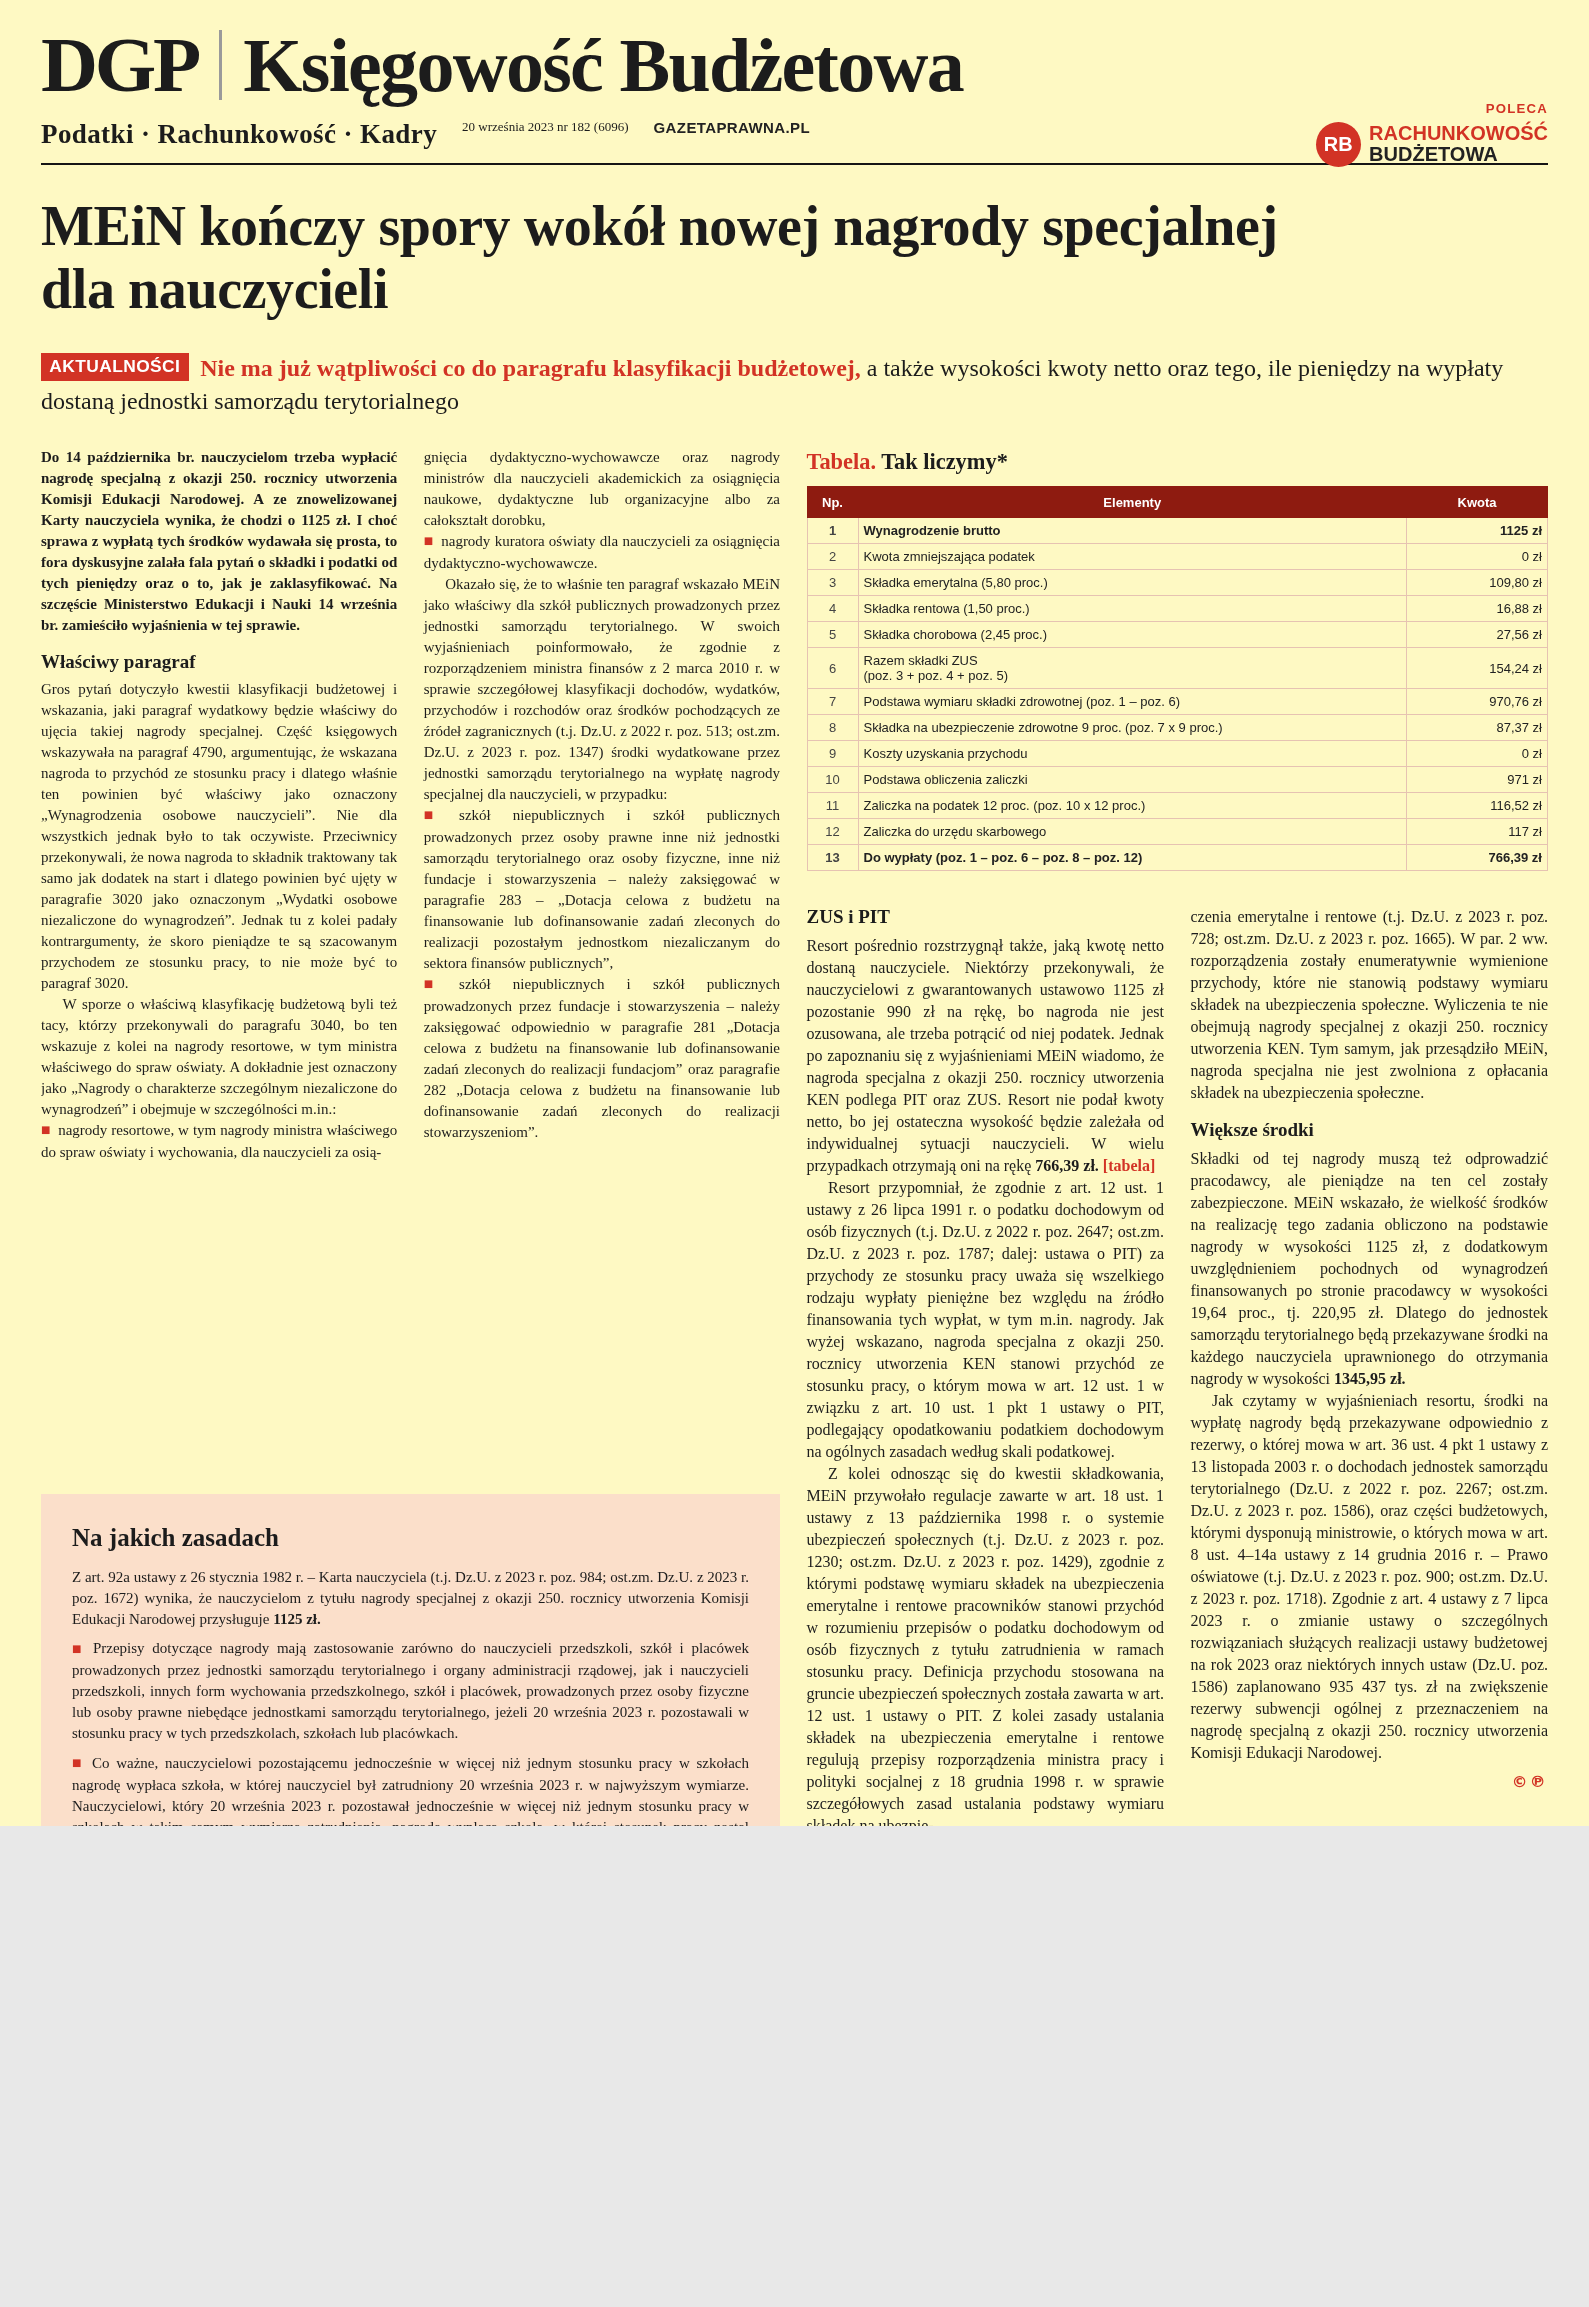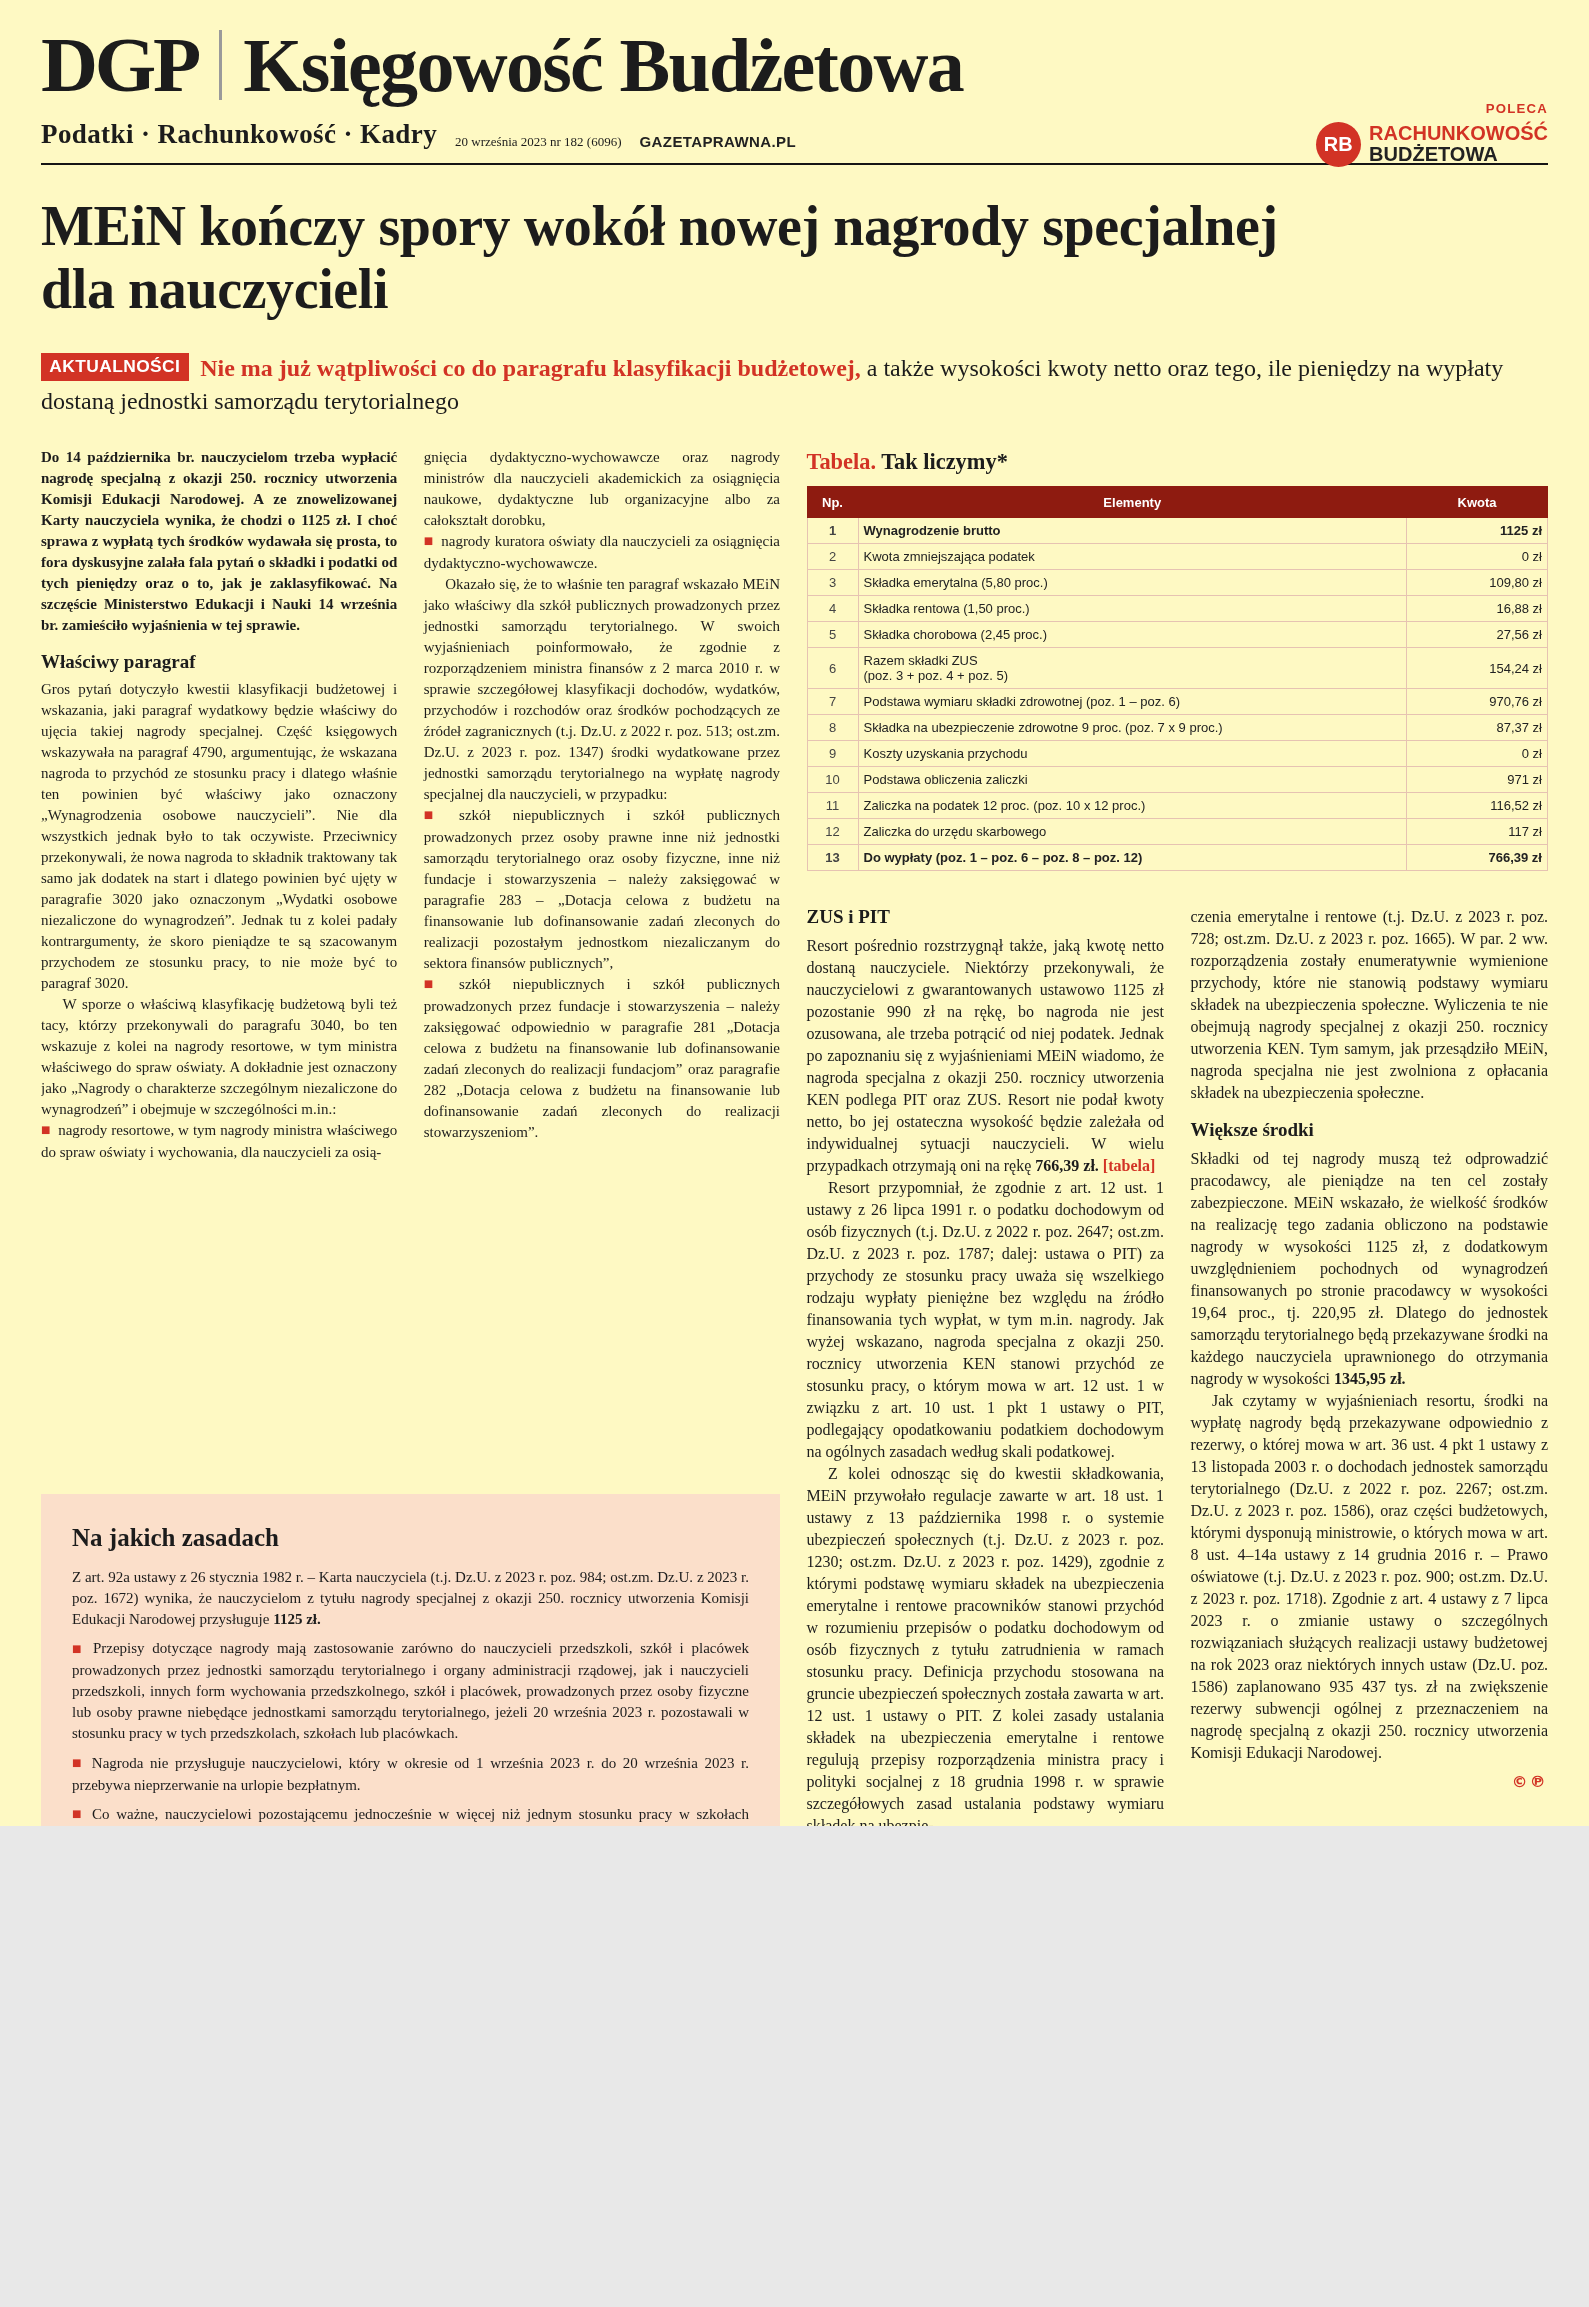--- a/index.html
+++ b/index.html
@@ -15,21 +15,21 @@
     width:1589px;height:1826px;margin:0 auto;background:#fef9c3;
     padding:25px 41px 0;overflow:hidden;position:relative;
     font-family:"Liberation Serif",serif;color:#1c1c1c;
   }
   
   header{position:relative;border-bottom:2.5px solid #151515;padding-bottom:13.2px}
   .mast-row{display:flex;align-items:center;gap:21.5px}
   .dgp{font-size:79px;font-weight:700;letter-spacing:-3.3px;line-height:1}
   .mast-divider{width:2.5px;height:70px;background:#9a9a9a}
   .mast-title{font-size:76px;font-weight:700;letter-spacing:-1.7px;line-height:1;white-space:nowrap}
-  .sections-row{display:flex;align-items:flex-end;gap:18px;margin-top:15px}
+  .sections-row{display:flex;align-items:flex-start;gap:25px;margin-top:15px}
   .sections{font-size:27px;font-weight:700;letter-spacing:0.4px}
   .dateline{font-size:13px}
   .site{font-size:15px;font-weight:700;font-family:"Liberation Sans",sans-serif;letter-spacing:0.4px;color:#222}
   .poleca-block{position:absolute;right:0;top:76px;display:flex;flex-direction:column;align-items:flex-end;gap:5.8px}
   .poleca{color:var(--accent);font:700 13.2px "Liberation Sans",sans-serif;letter-spacing:1.2px}
   .brand{display:flex;align-items:center;gap:8.3px}
   .brand-icon{width:45px;height:45px;border-radius:50%;background:var(--accent);color:#fff;
     font:700 20px "Liberation Sans",sans-serif;display:flex;align-items:center;justify-content:center}
   .brand-text{display:flex;flex-direction:column;font:700 20px/1.08 "Liberation Sans",sans-serif;text-align:left}
   .brand-l1{color:var(--accent)} .brand-l2{color:#222}
@@ -134,21 +134,20 @@
             <div class="blk b"><span class="bmark">■</span><span>szkół niepublicznych i szkół publicznych prowadzonych przez osoby prawne inne niż jednostki samorządu terytorialnego oraz osoby fizyczne, inne niż fundacje i stowarzyszenia – należy zaksięgować w paragrafie 283 – „Dotacja celowa z budżetu na finansowanie lub dofinansowanie zadań zleconych do realizacji pozostałym jednostkom niezaliczanym do sektora finansów publicznych”,</span></div>
             <div class="blk b"><span class="bmark">■</span><span>szkół niepublicznych i szkół publicznych prowadzonych przez fundacje i stowarzyszenia – należy zaksięgować odpowiednio w paragrafie 281 „Dotacja celowa z budżetu na finansowanie lub dofinansowanie zadań zleconych do realizacji fundacjom” oraz paragrafie 282 „Dotacja celowa z budżetu na finansowanie lub dofinansowanie zadań zleconych do realizacji stowarzyszeniom”.</span></div>
           </div>
       </div>
 
       <aside class="box">
         <h2 class="box-title">Na jakich zasadach</h2>
         <div class="box-body" data-blocks="box.blocks">
             <div class="blk p"><span>Z art. 92a ustawy z 26 stycznia 1982 r. – Karta nauczyciela (t.j. Dz.U. z 2023 r. poz. 984; ost.zm. Dz.U. z 2023 r. poz. 1672) wynika, że nauczycielom z tytułu nagrody specjalnej z okazji 250. rocznicy utworzenia Komisji Edukacji Narodowej przysługuje </span><span class="bold">1125 zł.</span></div>
             <div class="blk b"><span class="bmark">■</span><span>Przepisy dotyczące nagrody mają zastosowanie zarówno do nauczycieli przedszkoli, szkół i placówek prowadzonych przez jednostki samorządu terytorialnego i organy administracji rządowej, jak i nauczycieli przedszkoli, innych form wychowania przedszkolnego, szkół i placówek, prowadzonych przez osoby fizyczne lub osoby prawne niebędące jednostkami samorządu terytorialnego, jeżeli 20 września 2023 r. pozostawali w stosunku pracy w tych przedszkolach, szkołach lub placówkach.</span></div>
-            <div class="blk b"><span class="bmark">■</span><span>Nagroda nie przysługuje nauczycielowi, który w okresie od 1 września 2023 r. do 20 września 2023 r. przebywa nieprzerwanie na urlopie bezpłatnym.</span></div>
             <div class="blk b"><span class="bmark">■</span><span>Co ważne, nauczycielowi pozostającemu jednocześnie w więcej niż jednym stosunku pracy w szkołach nagrodę wypłaca szkoła, w której nauczyciel był zatrudniony 20 września 2023 r. w najwyższym wymiarze. Nauczycielowi, który 20 września 2023 r. pozostawał jednocześnie w więcej niż jednym stosunku pracy w szkołach w takim samym wymiarze zatrudnienia, nagrodę wypłaca szkoła, w której stosunek pracy został nawiązany wcześniej. W przypadku zaś, gdy stosunki pracy zostały nawiązane w tym samym dniu – szkoła, w której nauczyciel jest zatrudniony na podstawie mianowania lub umowy o pracę na czas nieokreślony. Przy czym w przypadku zatrudnienia w tym samym dniu i na tej samej podstawie nagrodę wypłaca szkoła o najniższym numerze w Rejestrze Szkół i Placówek Oświatowych. Powyższe wynika ze zmian, które do Karty nauczyciela wprowadziła ustawa o zmianie ustawy o szczególnych rozwiązaniach służących realizacji ustawy budżetowej na rok 2023 oraz niektórych innych ustaw.</span></div>
           </div>
         <div class="cp">©℗</div>
       </aside>
     </div>
 
     <div class="right">
       <div class="tbl-head"><span class="tbl-label">Tabela.</span><span> Tak liczymy*</span></div>
 
       <table class="tbl">

